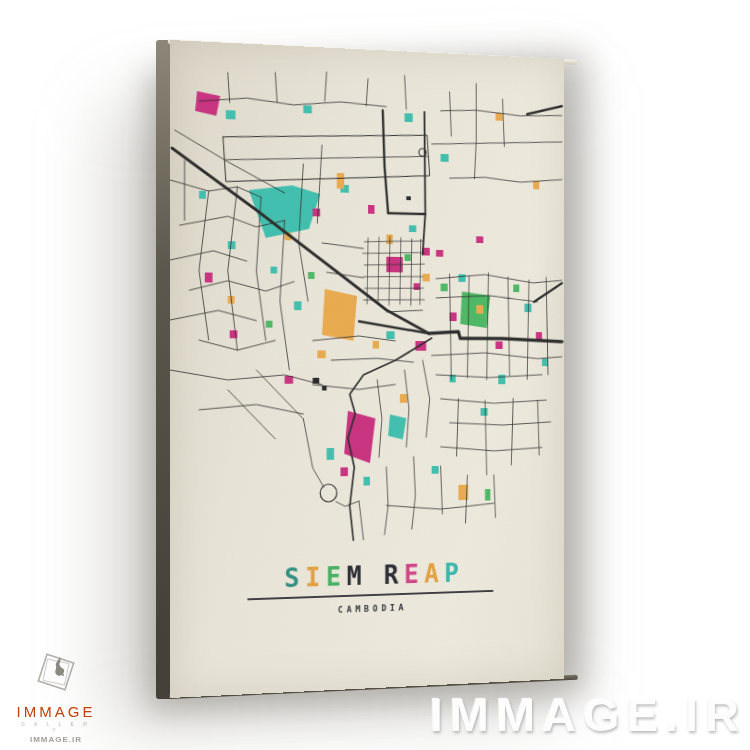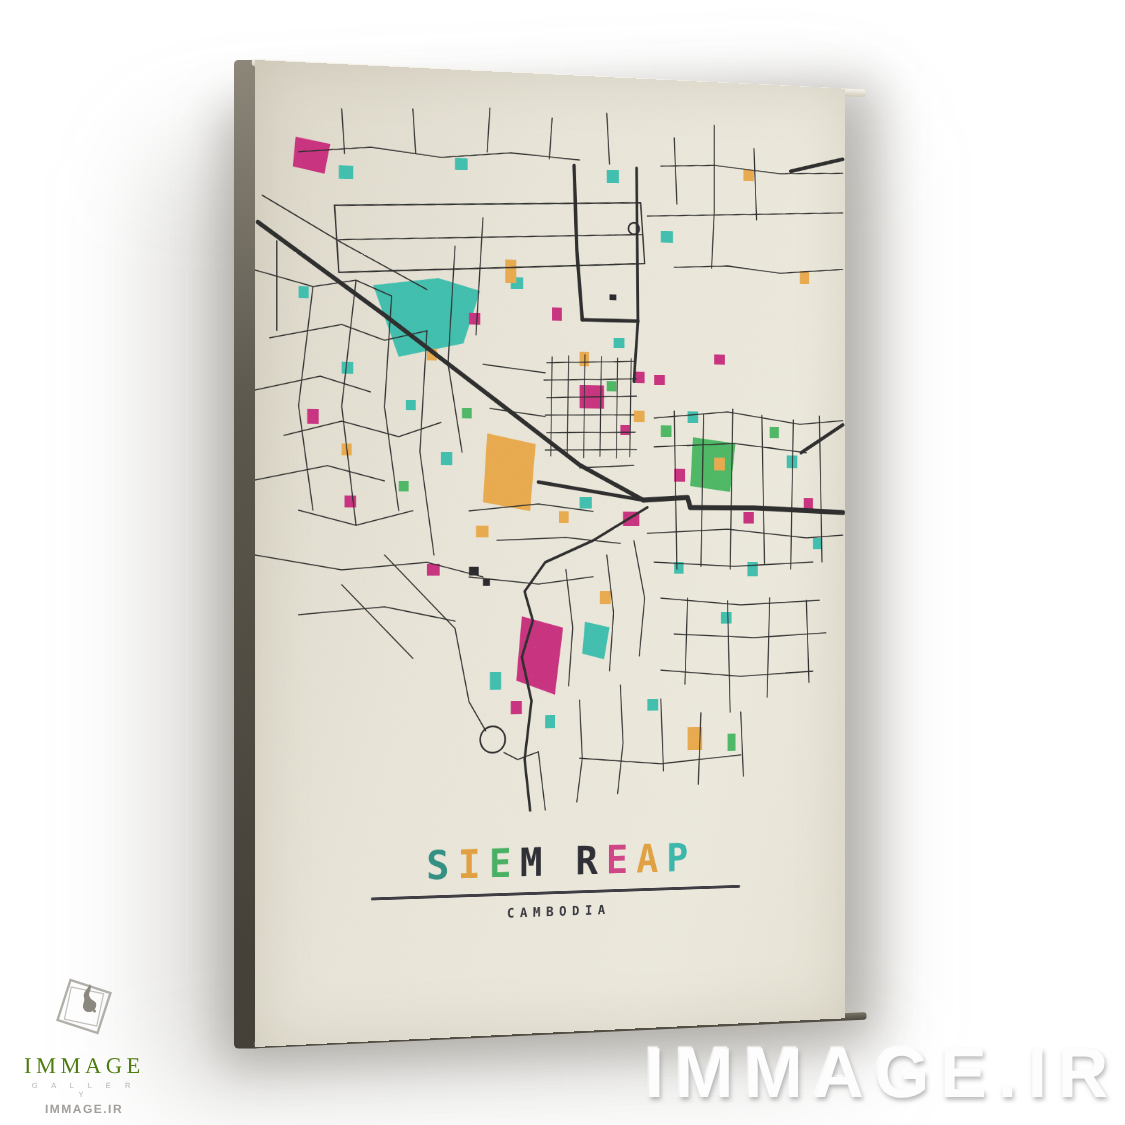--- a/index.html
+++ b/index.html
@@ -66,21 +66,21 @@
     font-size:47px;font-weight:700;letter-spacing:7px;
     color:#fdfdfd;
     text-shadow:1px 2px 3px rgba(140,140,140,0.6), -1px -1px 1px #ffffff;
     user-select:none;
   }
   .wm-logo{
     position:absolute;left:16px;bottom:6px;width:80px;text-align:center;
     color:#a8a5a0;user-select:none;
   }
   .wm-logo .brand{
-    font-family:Liberation Serif, serif;font-size:15px;letter-spacing:3px;color:#4d7c0f;
+    font-family:Liberation Sans, sans-serif;font-size:15px;letter-spacing:3px;color:#c2410c;
   }
   .wm-logo .sub{
     font-size:5px;letter-spacing:4px;color:#b7b4af;margin-top:1px;
   }
   .wm-logo .site{
     font-size:8px;font-weight:700;letter-spacing:1px;color:#a3a09b;margin-top:2px;
   }
 </style>
 </head>
 <body>

